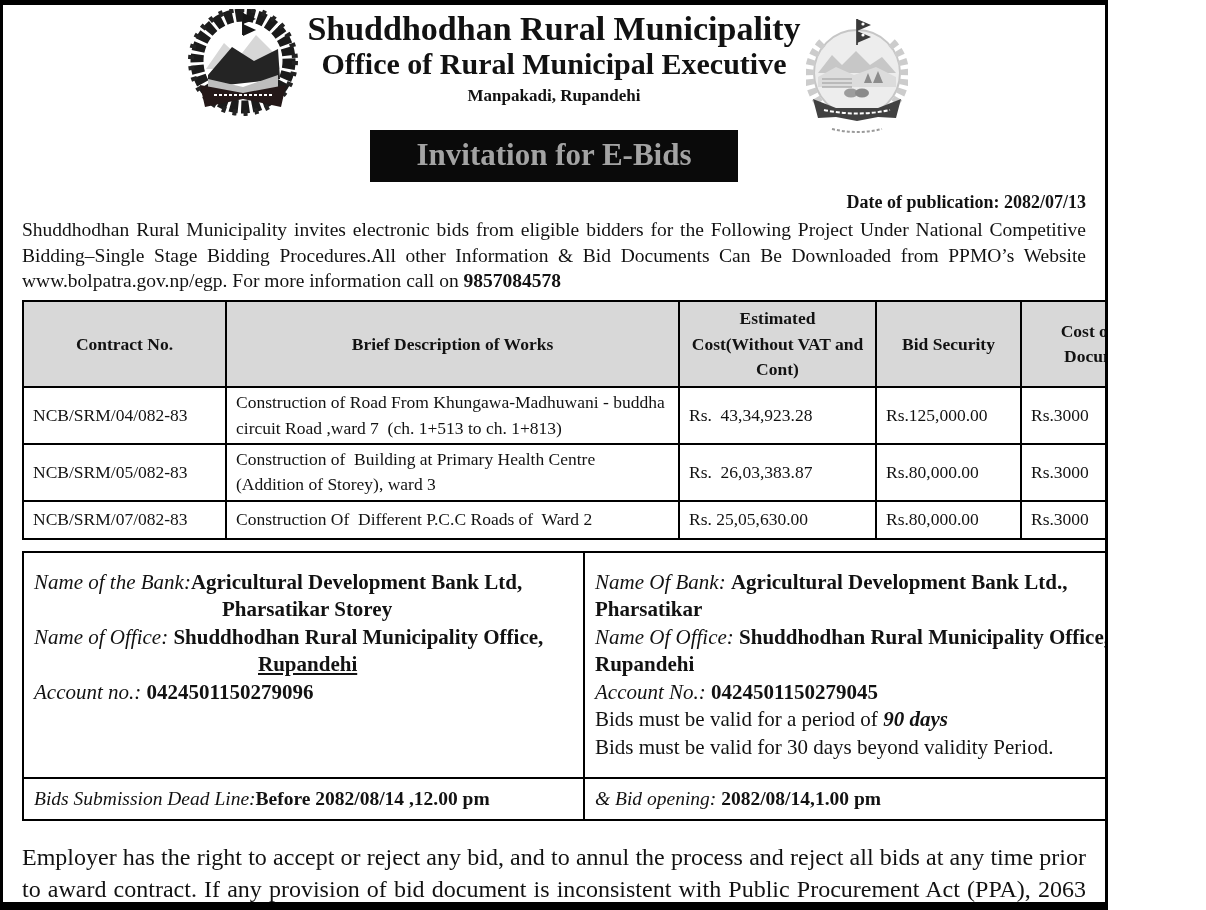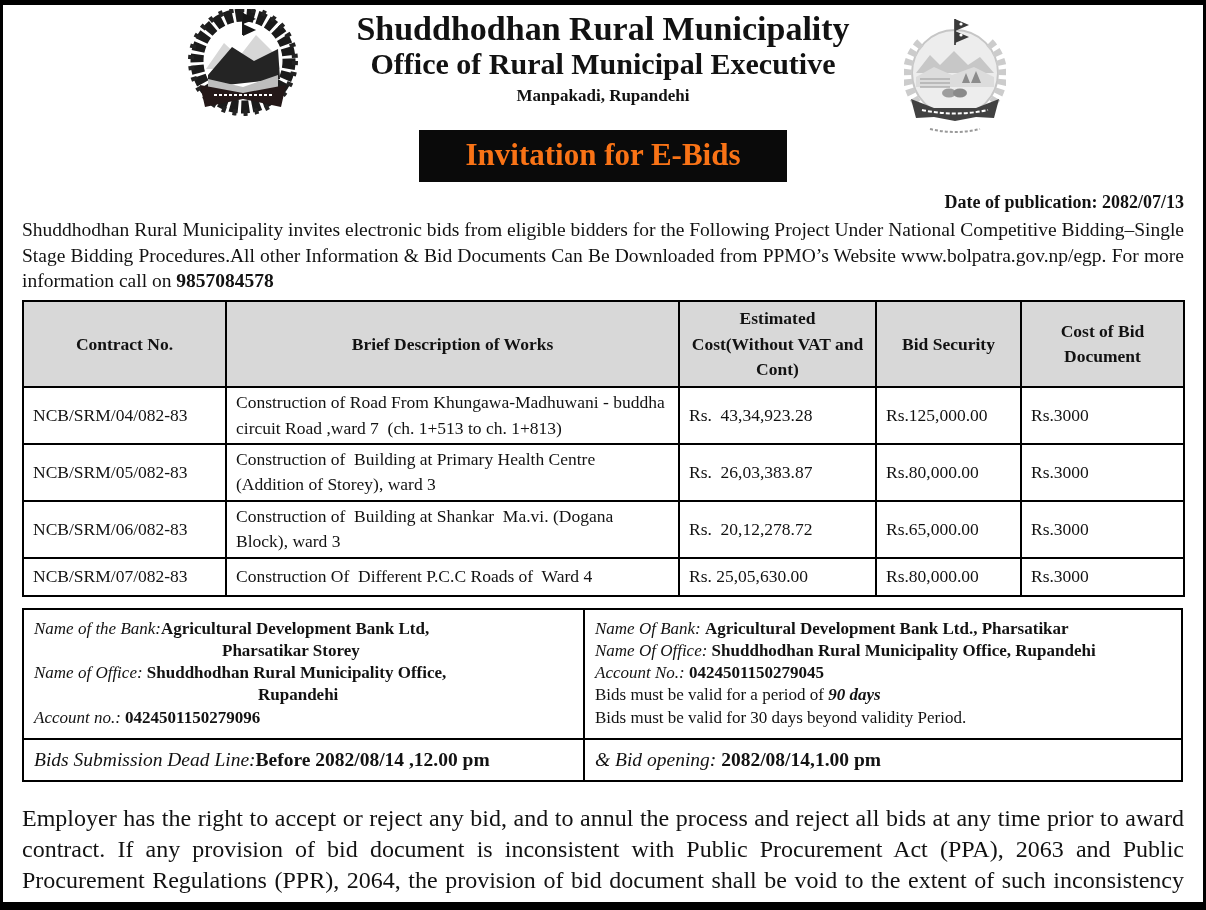--- a/index.html
+++ b/index.html
@@ -3,21 +3,21 @@
 <meta charset="utf-8">
 <style>
   * { box-sizing: border-box; margin: 0; padding: 0; }
   html, body { background: #fff; }
   body {
     font-family: "Liberation Serif", "DejaVu Serif", serif;
     color: #121212;
     width: 1206px;
   }
   .page {
-    width: 1206px;
+    width: 1108px;
     height: 910px;
     border: 3px solid #000;
     border-top-width: 5px;
     border-bottom-width: 8px;
     padding: 0 19px;
     overflow: hidden;
     position: relative;
     background: #fff;
   }
 
@@ -28,21 +28,21 @@
   .titles { text-align: center; padding-top: 2px; }
   .title-main { font-size: 34px; font-weight: bold; line-height: 1.08; }
   .title-sub { font-size: 30px; font-weight: bold; line-height: 1.05; }
   .title-addr { font-size: 17px; font-weight: bold; margin-top: 7px; }
 
   
   .banner-row { text-align: center; margin-top: 7px; height: 55px; }
   .banner {
     display: inline-block;
     background: #0a0a0a;
-    color: #f97316;
+    color: #a3a3a3;
     font-size: 31px;
     font-weight: bold;
     padding: 7px 46px 9px 46px;
   }
 
   .pub-date { text-align: right; font-weight: bold; font-size: 18px; margin-top: 7px; }
 
   .intro {
     font-size: 19.5px;
     line-height: 1.32;
@@ -84,25 +84,25 @@
   .fee-table td { border: 2px solid #000; vertical-align: top; }
   .fee-col-left { width: 561px; }
   .fee-title {
     font-size: 20px;
     font-weight: bold;
     font-style: italic;
     padding: 2px 9px;
     height: 31px;
     vertical-align: middle !important;
   }
-  .fee-body { padding: 8px 10px; height: 130px; font-size: 17px; line-height: 1.31; }
+  .fee-body { padding: 16px 10px; height: 130px; font-size: 21px; line-height: 1.31; }
   .lbl { font-style: italic; }
   .val { font-weight: bold; }
   .indent-1 { padding-left: 188px; }
-  .indent-2 { padding-left: 224px; }
+  .indent-2 { padding-left: 224px; text-decoration: underline; }
   .valdays { font-weight: bold; font-style: italic; }
   .deadline-cell { height: 37px; font-size: 19.5px; padding: 9px 10px; vertical-align: middle !important; }
   .deadline-cell .lbl { font-stretch: condensed; }
 
   
   .footer-par {
     margin-top: 21px;
     font-size: 24px;
     line-height: 1.3;
     text-align: justify;
@@ -199,30 +199,23 @@
         <td>Rs.125,000.00</td>
         <td>Rs.3000</td>
       </tr>
       <tr class="row-tall">
         <td>NCB/SRM/05/082-83</td>
         <td>Construction of  Building at Primary Health Centre  (Addition of Storey), ward 3</td>
         <td>Rs.  26,03,383.87</td>
         <td>Rs.80,000.00</td>
         <td>Rs.3000</td>
       </tr>
-      <tr class="row-tall">
-        <td>NCB/SRM/06/082-83</td>
-        <td>Construction of  Building at Shankar  Ma.vi. (Dogana Block), ward 3</td>
-        <td>Rs.  20,12,278.72</td>
-        <td>Rs.65,000.00</td>
-        <td>Rs.3000</td>
-      </tr>
       <tr class="row-short">
         <td>NCB/SRM/07/082-83</td>
-        <td>Construction Of  Different P.C.C Roads of  Ward 4</td>
+        <td>Construction Of  Different P.C.C Roads of  Ward 2</td>
         <td>Rs. 25,05,630.00</td>
         <td>Rs.80,000.00</td>
         <td>Rs.3000</td>
       </tr>
     </tbody>
   </table>
 
   <table class="fee-table">
     <colgroup>
         <col class="fee-col-left">

